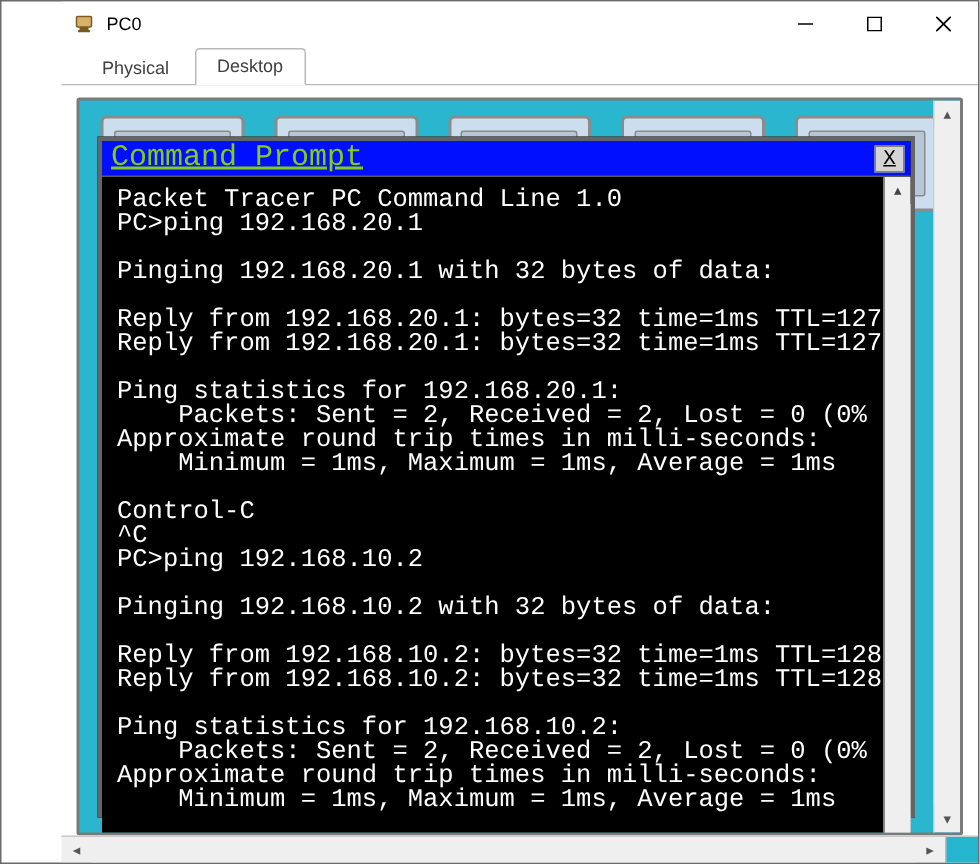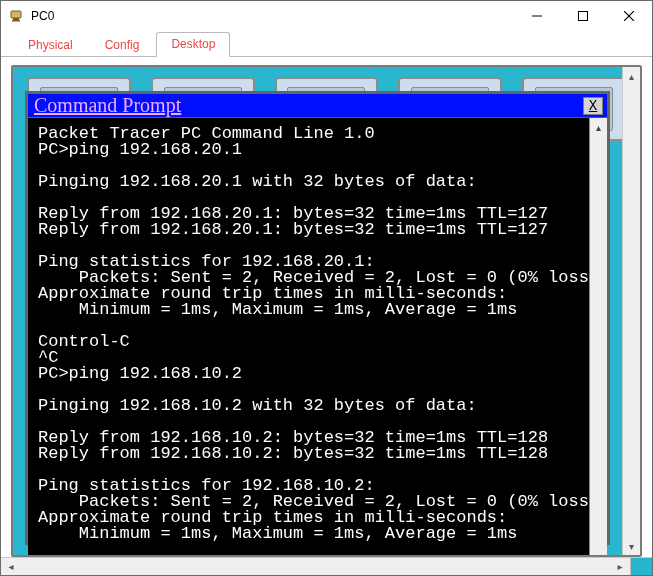--- a/index.html
+++ b/index.html
@@ -1,33 +1,33 @@
 <!DOCTYPE html>
 <html><head>
 <meta charset="utf-8">
 <style>
   * { box-sizing: border-box; }
   html, body { margin: 0; padding: 0; font-family: "Segoe UI", Tahoma, sans-serif; background: #fff; }
   .window {
-    width: 653px; height: 576px; border: 1px solid #6a6a6a; position: relative; overflow: hidden; background: #fff;
+    width: 653px; height: 576px; border: 1px solid #6a6a6a; position: relative; overflow: hidden; background: #fff; padding-left: 40px;
   }
   .titlebar {
     height: 30px; display: flex; align-items: center; padding: 0 0 0 8px; background: #fff;
   }
   .titlebar .icon { width: 16px; height: 16px; margin-right: 6px; }
   .titlebar .title { font-size: 12px; color: #000; flex: 1; }
   .win-controls { display: flex; height: 30px; }
   .win-btn {
     width: 46px; height: 30px; display: flex; align-items: center; justify-content: center;
     font-family: "Segoe UI", sans-serif; font-size: 13px; color: #000; cursor: default;
   }
   .win-btn svg { pointer-events:none; }
   .tabs {
     display: flex; align-items: flex-end; padding: 0 12px; height: 26px; border-bottom: 1px solid #b9b9b9;
-    font-size: 12px; color: #ef4444;
+    font-size: 12px; color: #404040;
   }
   .tab {
     padding: 4px 14px 5px 14px; border: 1px solid transparent; border-bottom: none; margin-right: 2px;
     position: relative; top: 1px; background: transparent;
   }
   .tab.active {
     border: 1px solid #b9b9b9; border-bottom: 1px solid #fff; background: #fff; border-radius: 3px 3px 0 0; text-align: right;
   }
   .desktop-area {
     position: relative; height: calc(100% - 30px - 26px - 18px);
@@ -56,21 +56,21 @@
   .cmd-window {
     position: absolute; left: 12px; top: 24px; right: 30px; bottom: 10px;
     border: 3px solid #656565; background: #000;
     display:flex; flex-direction:column;
   }
   .cmd-titlebar {
     height: 24px; background: #0010ff; display: flex; align-items: center; padding: 0 4px 0 6px;
     border-bottom: 1px solid #5a5a5a;
   }
   .cmd-title {
-    flex: 1; color: #f0abfc; font-family: Liberation Serif, serif; font-size: 20px; text-decoration: underline; letter-spacing: 0px;
+    flex: 1; color: #84cc16; font-family: Liberation Mono, monospace; font-size: 20px; text-decoration: underline; letter-spacing: 0px;
   }
   .cmd-close {
     width: 20px; height: 18px; background: #d4d4d4; border: 1px solid #808080; display: flex; align-items: center; justify-content: center;
     font-family: "Courier New", monospace; font-size: 14px; color:#000; text-decoration: underline;
   }
   .cmd-body {
     flex:1; position:relative; display:flex; background:#000;
   }
   .cmd-output {
     flex:1; padding: 8px 10px 4px 10px; overflow: hidden;
@@ -120,21 +120,20 @@
         <svg width="10" height="10">
             <line x1="0" y1="0" x2="10" y2="10" stroke="#000" stroke-width="1.2"></line>
             <line x1="10" y1="0" x2="0" y2="10" stroke="#000" stroke-width="1.2"></line>
           </svg>
       </div>
     </div>
   </div>
 
   <div class="tabs">
     <div class="tab">Physical</div>
-    <div class="tab">Config</div>
     <div class="tab active">Desktop</div>
   </div>
 
   <div class="desktop-area">
     <div class="desktop-frame">
       <div class="apps-bg">
         <div class="app-tile">
             <div class="inner"></div>
           </div>
         <div class="app-tile">

